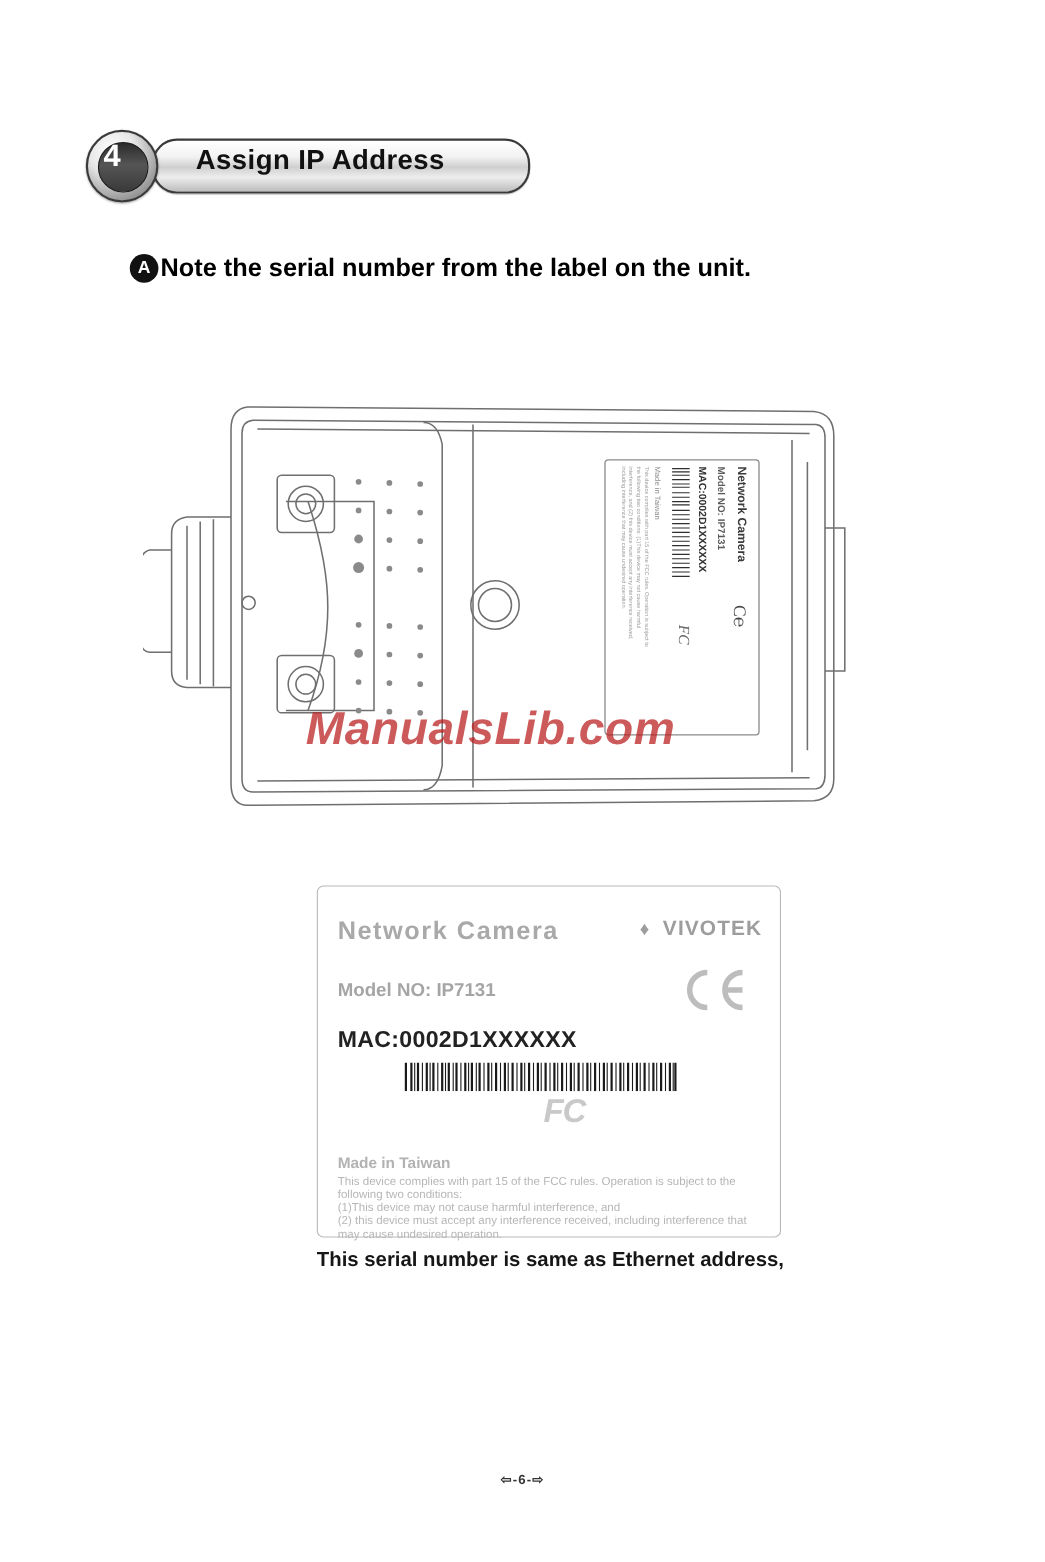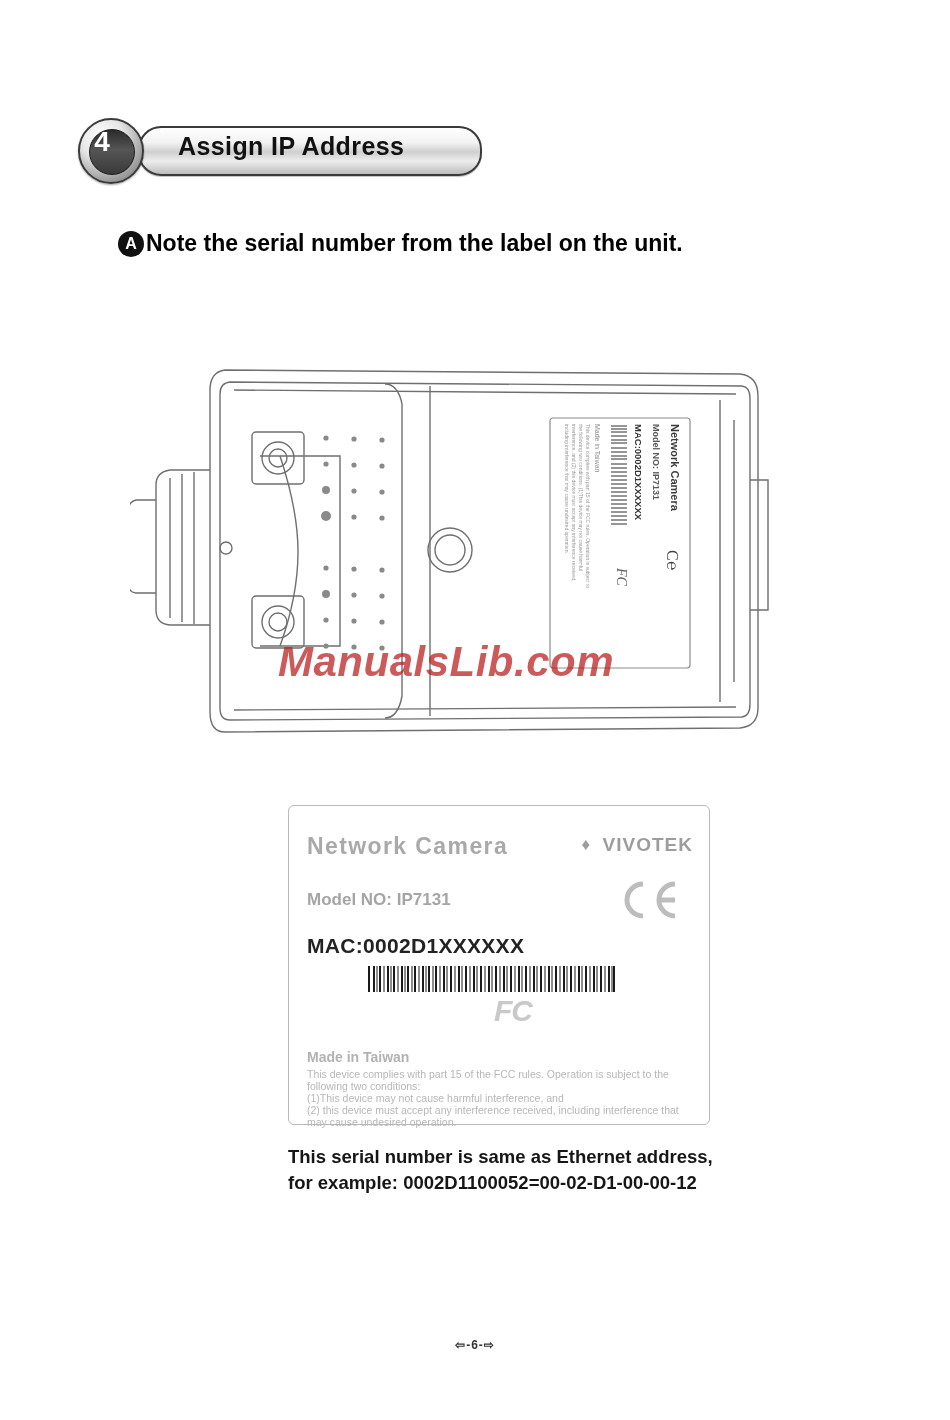--- a/index.html
+++ b/index.html
@@ -241,21 +241,20 @@
   
   .caption {
     position: absolute;
     left: 288px;
     top: 1132px;
     width: 520px;
     font-size: 18.5px;
     line-height: 26px;
     font-weight: bold;
     color: #161616;
-    margin-top: 12px;
   }
 
   
   .page-num {
     position: absolute;
     left: 0;
     top: 1338px;
     width: 950px;
     text-align: center;
     font-size: 12px;
@@ -394,18 +393,17 @@
   </div>
   <div class="lb-fcc">FC</div>
   <div class="lb-made">Made in Taiwan</div>
   <div class="lb-fine" style="white-space:pre-line;">This device complies with part 15 of the FCC rules. Operation is subject to the following two conditions:
 (1)This device may not cause harmful interference, and
 (2) this device must accept any interference received, including interference that may cause undesired operation.</div>
 </div>
 
 <div class="caption">
   <div>This serial number is same as Ethernet address,</div>
-  <div>for example: 0002D1100052=00-02-D1-00-00-12</div>
 </div>
 
 <div class="page-num">
   <span>⇦</span><span>-6-</span><span>⇨</span>
 </div>
 
 </body></html>

